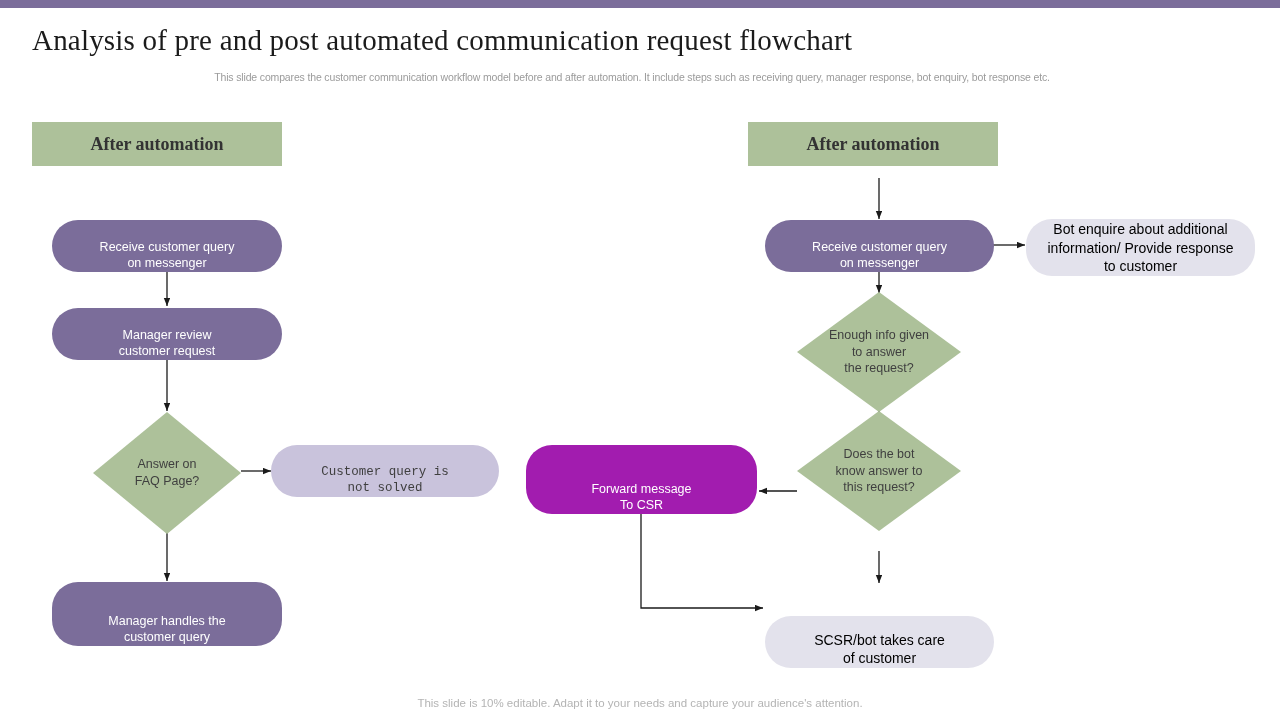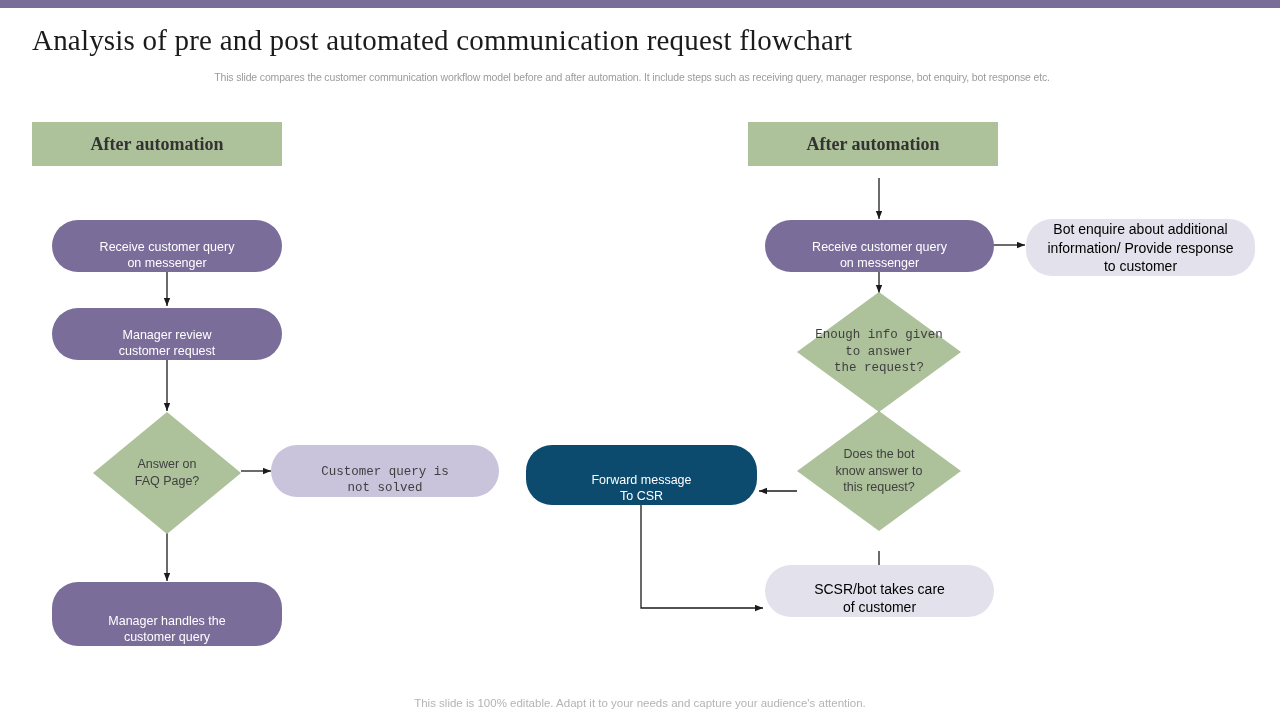--- a/index.html
+++ b/index.html
@@ -119,31 +119,31 @@
 </div>
 
 <div class="node rounded purple" style="left: 765px; top: 220px; width: 229px; height: 52px; background: rgb(123, 109, 154);">
   <span>Receive  customer query<br>on messenger</span>
 </div>
 
 <div class="node rounded palegray" style="left: 1026px; top: 219px; width: 229px; height: 57px; background: rgb(227, 226, 236);">
   <span>Bot enquire  about  additional<br>information/  Provide  response<br>to customer</span>
 </div>
 
-<div class="diamond-wrap" style="left:797px;top:292px;width:164px;height:120px;font-family:Liberation Mono, monospace;">
+<div class="diamond-wrap" style="left:797px;top:292px;width:164px;height:120px;">
   <div class="diamond-shape" style="background: rgb(173, 193, 154);"></div>
   <div class="diamond-label">Enough info  given<br>to answer<br>the request?</div>
 </div>
 
 <div class="diamond-wrap" style="left:797px;top:411px;width:164px;height:120px;">
   <div class="diamond-shape" style="background: rgb(173, 193, 154);"></div>
   <div class="diamond-label">Does the bot<br>know answer to<br>this request?</div>
 </div>
 
-<div class="node rounded purple" style="left: 526px; top: 445px; width: 231px; height: 60px; background: #0c4a6e;">
+<div class="node rounded purple" style="left: 526px; top: 445px; width: 231px; height: 69px; background: #a21caf;">
   <span>Forward  message<br>To CSR</span>
 </div>
 
-<div class="node rounded palegray" style="left: 765px; top: 565px; width: 229px; height: 52px; background: rgb(227, 226, 236);">
+<div class="node rounded palegray" style="left: 765px; top: 616px; width: 229px; height: 52px; background: rgb(227, 226, 236);">
   <span>SCSR/bot takes care<br>of customer</span>
 </div>
 
-<div id="footer" style="color: rgb(180, 180, 180);">This slide is 100% editable. Adapt it to your needs and capture your audience's attention.</div>
+<div id="footer" style="color: rgb(180, 180, 180);">This slide is 10% editable. Adapt it to your needs and capture your audience's attention.</div>
 
 </body></html>

